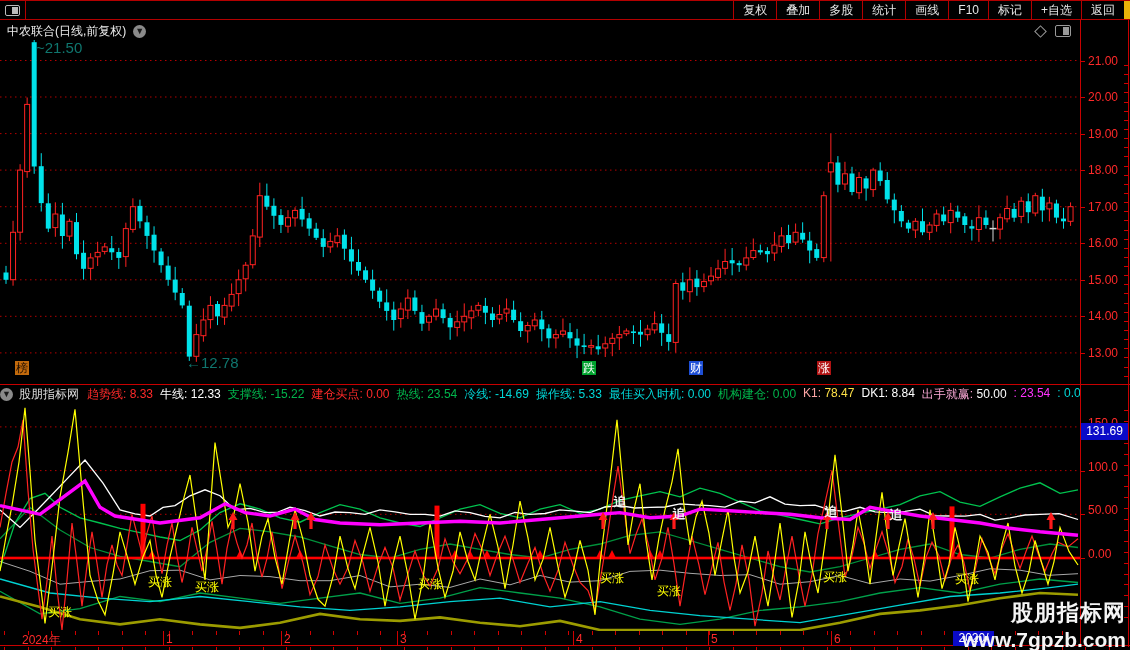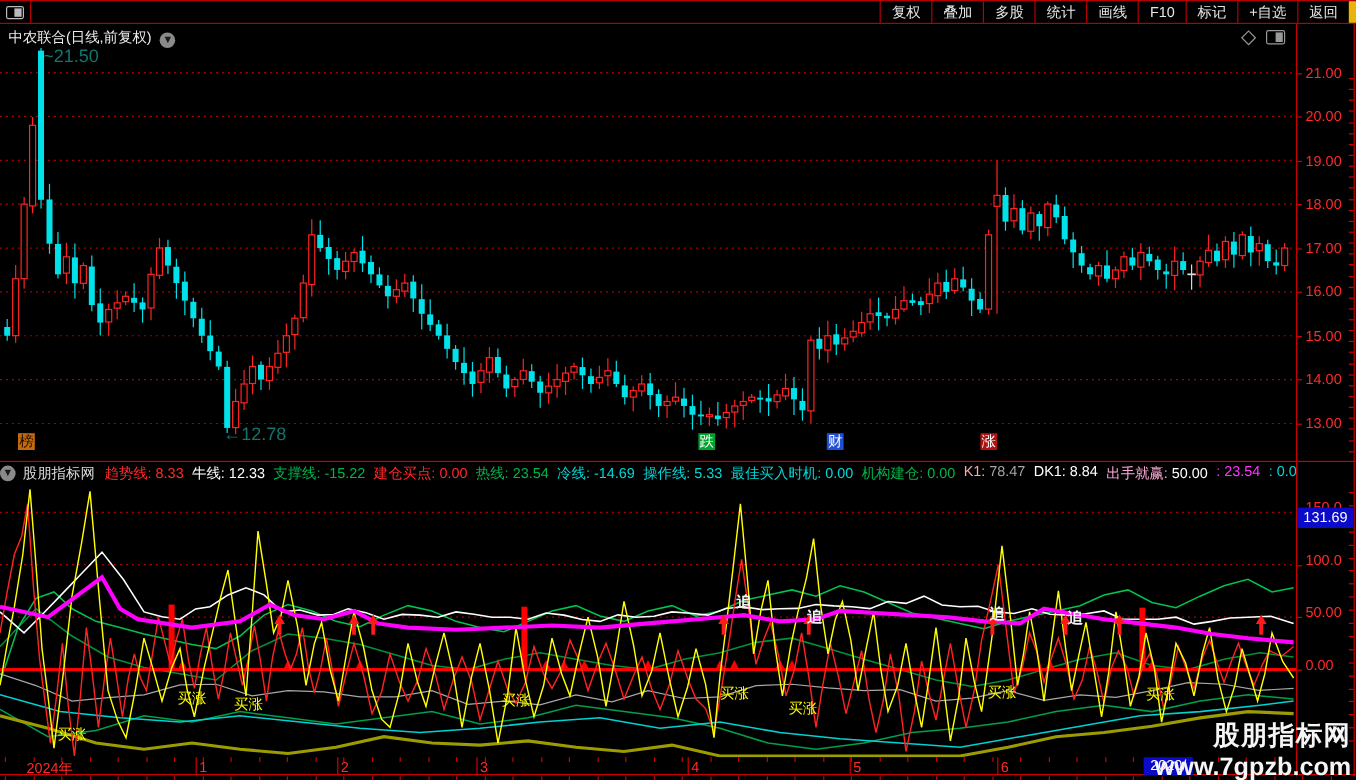--- a/index.html
+++ b/index.html
@@ -13,21 +13,21 @@
   .win-icon::after{content:"";position:absolute;right:1px;top:1px;bottom:1px;width:6px;background:#bbb;}
   .tb-item{display:flex;align-items:center;padding:0 7px;cursor:default;}
   .tb-item.active{color:#00e5ff;}
   #tb-right{margin-left:auto;display:flex;align-items:stretch;}
   .tb-btn{display:flex;align-items:center;padding:0 9px;border-left:1px solid #b30000;color:#e6e6e6;}
   .tb-btn:last-child{border-right:6px solid #eab308;}
   
   .redline-h{position:absolute;background:#c80000;height:1px;}
   .redline-v{position:absolute;background:#c80000;width:1px;}
   
-  #title-row{position:absolute;left:7px;top:23px;display:flex;align-items:flex-end;gap:7px;color:#ececec;font-size:12px;z-index:5;}
+  #title-row{position:absolute;left:7px;top:23px;display:flex;align-items:center;gap:7px;color:#ececec;font-size:12px;z-index:5;}
   .chev-circle{width:13px;height:13px;border-radius:50%;background:#8a8a8a;color:#1a1a1a;font-size:9px;line-height:13px;text-align:center;}
   #corner-icons{position:absolute;left:1036px;top:25px;display:flex;align-items:center;gap:10px;z-index:5;}
   .diamond-icon{width:9px;height:9px;border:1.5px solid #999;transform:rotate(45deg);}
   .panel-icon{width:16px;height:12px;border:1.5px solid #999;border-radius:2px;position:relative;}
   .panel-icon::after{content:"";position:absolute;right:1px;top:1px;bottom:1px;width:6px;background:#999;}
   
   .annot{position:absolute;color:#0f766e;font-size:15px;z-index:4;}
   .badge{position:absolute;top:361px;font-size:12px;line-height:14px;padding:0 1px;z-index:4;}
   
   .ax-label{position:absolute;color:#ff2a2a;font-size:12px;white-space:nowrap;}
@@ -465,21 +465,21 @@
   <span id="param-items" style="display: inline-flex; gap: 7px;">
       <span class="param"><span style="color:#ff2a2a">趋势线:</span><span style="color:#ff2a2a"> 8.33</span></span>
       <span class="param"><span style="color:#ffffff">牛线:</span><span style="color:#ffffff"> 12.33</span></span>
       <span class="param"><span style="color:#00b44b">支撑线:</span><span style="color:#00b44b"> -15.22</span></span>
       <span class="param"><span style="color:#ff2a2a">建仓买点:</span><span style="color:#ff2a2a"> 0.00</span></span>
       <span class="param"><span style="color:#00b44b">热线:</span><span style="color:#00b44b"> 23.54</span></span>
       <span class="param"><span style="color:#00d8d8">冷线:</span><span style="color:#00d8d8"> -14.69</span></span>
       <span class="param"><span style="color:#00d8d8">操作线:</span><span style="color:#00d8d8"> 5.33</span></span>
       <span class="param"><span style="color:#00d8d8">最佳买入时机:</span><span style="color:#00d8d8"> 0.00</span></span>
       <span class="param"><span style="color:#00b44b">机构建仓:</span><span style="color:#00b44b"> 0.00</span></span>
-      <span class="param"><span style="color:#fca5a5">K1:</span><span style="color:#a3a3a3"> 78.47</span></span>
+      <span class="param"><span style="color:#fca5a5">K1:</span><span style="color:#fde047"> 78.47</span></span>
       <span class="param"><span style="color:#ffffff">DK1:</span><span style="color:#ffffff"> 8.84</span></span>
       <span class="param"><span style="color:#f9a8d4">出手就赢:</span><span style="color:#ffffff"> 50.00</span></span>
       <span class="param"><span style="color:#ff33ff">:</span><span style="color:#ff33ff"> 23.54</span></span>
       <span class="param"><span style="color:#00d8d8">:</span><span style="color:#00d8d8"> 0.00</span></span>
     </span>
 </div>
 
 <svg id="ind-svg" width="1080" height="229" style="top:402px" viewBox="0 402 1080 229">
     <line x1="0" y1="426.9" x2="1080" y2="426.9" stroke="#b40000" stroke-width="1" stroke-dasharray="1.5,3.5"></line>
     <line x1="0" y1="470.6" x2="1080" y2="470.6" stroke="#b40000" stroke-width="1" stroke-dasharray="1.5,3.5"></line>

